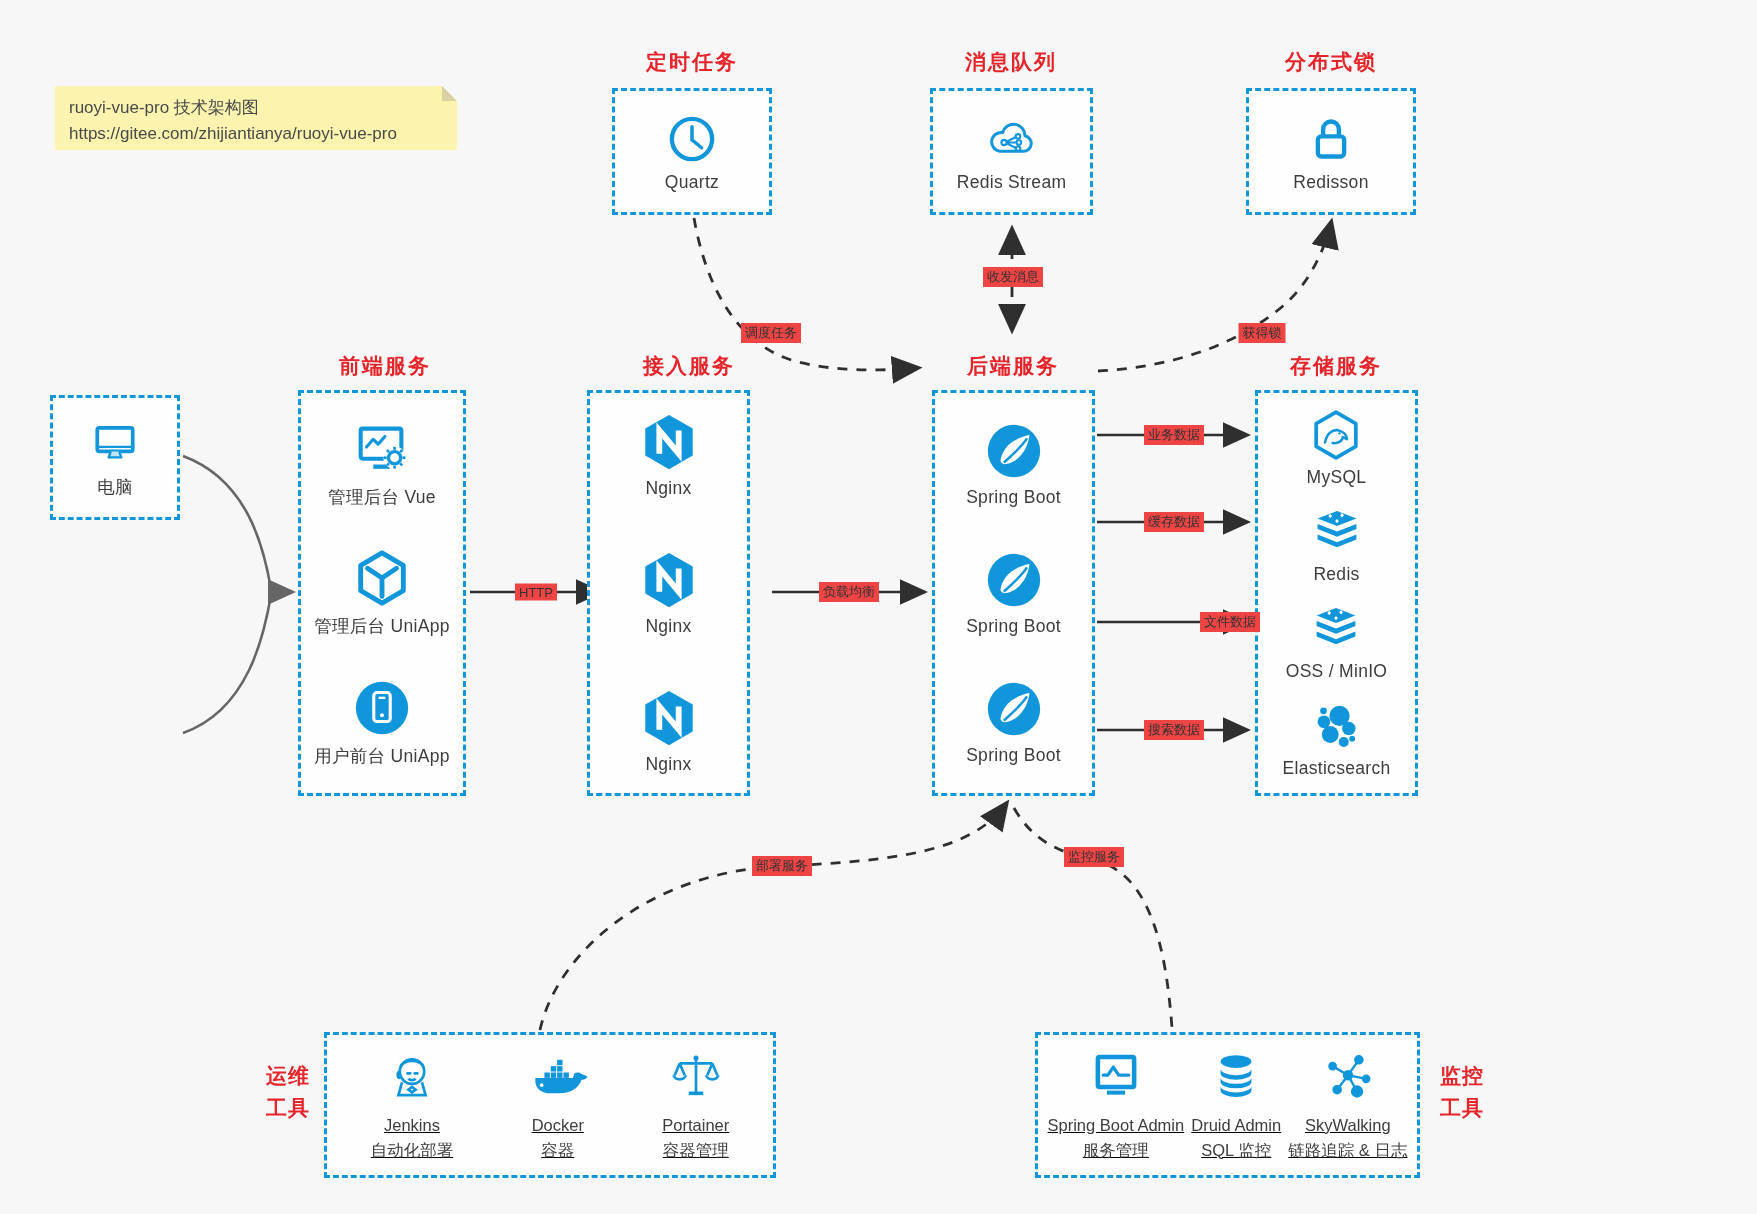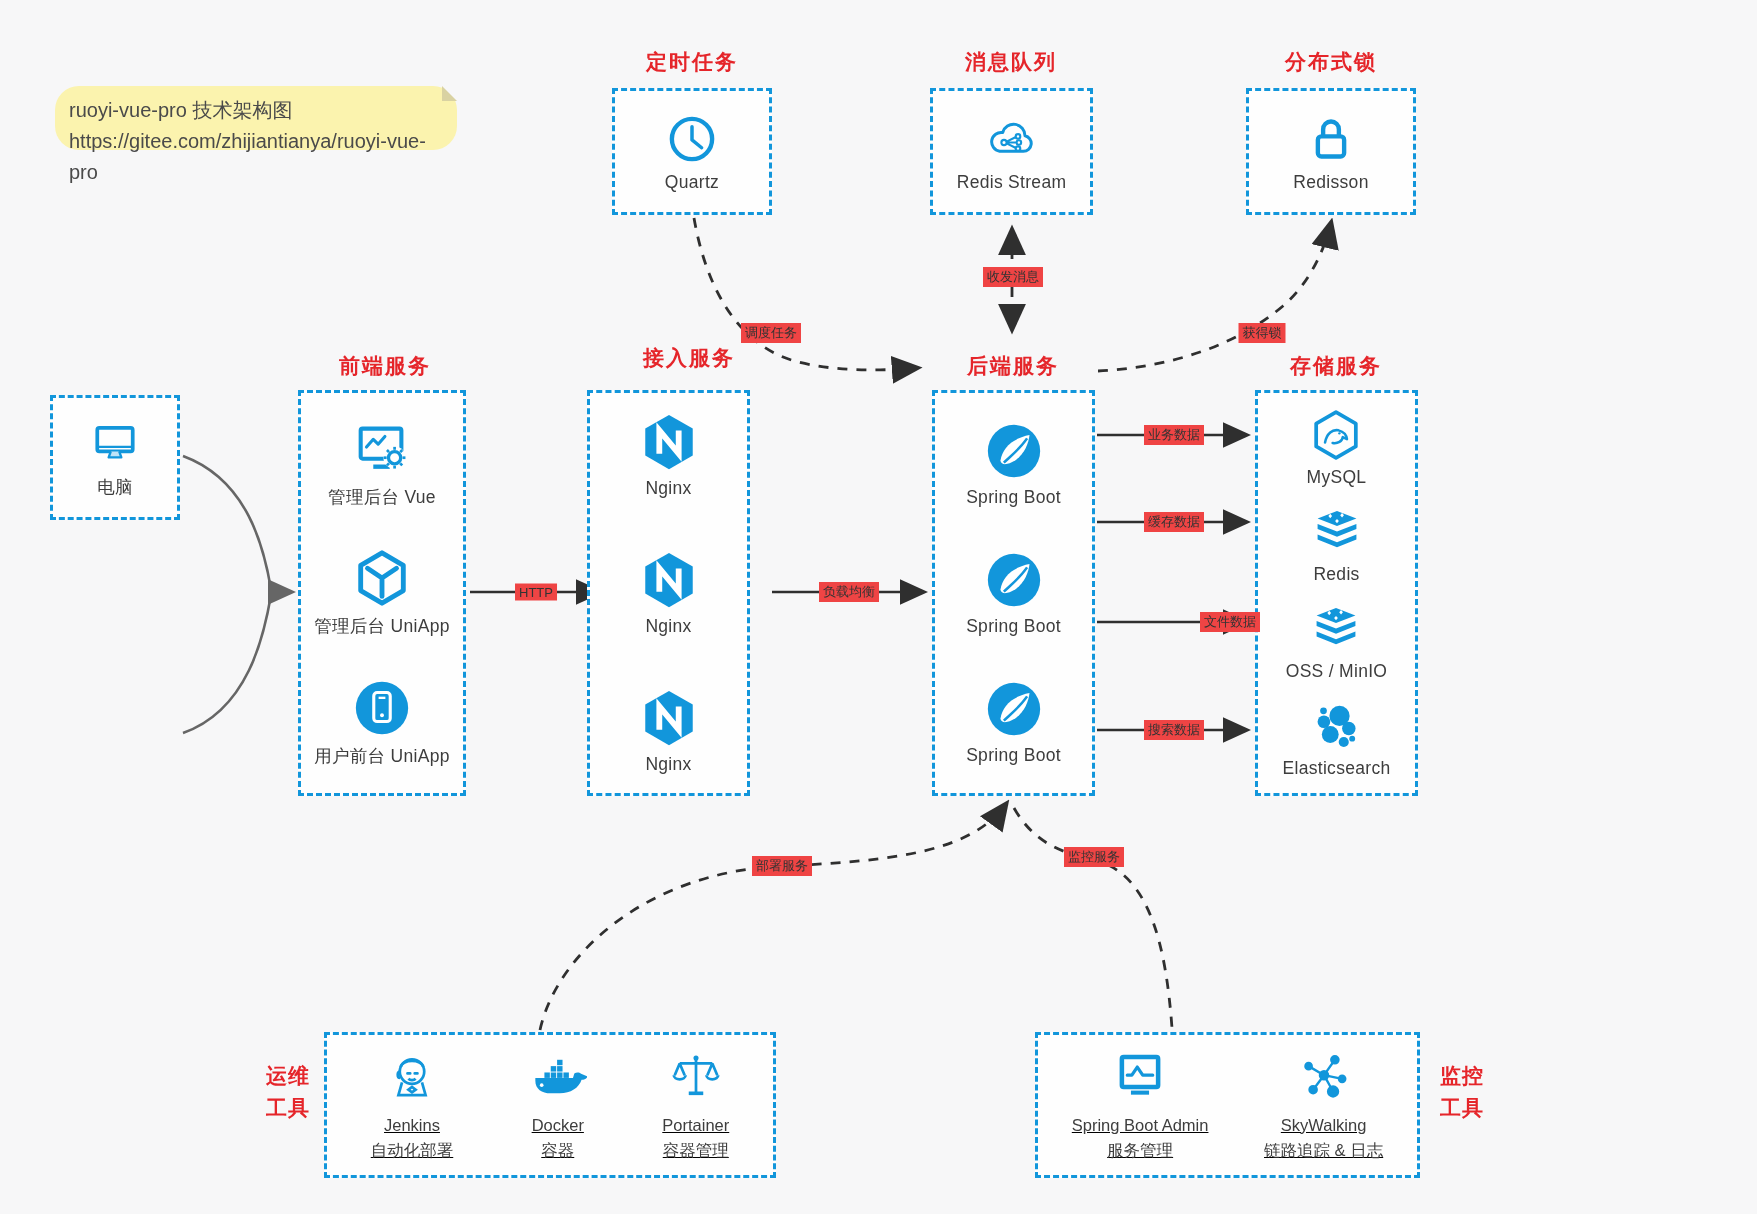--- a/index.html
+++ b/index.html
@@ -45,21 +45,21 @@
   }
   .elabel{
     position:absolute;z-index:3;
     transform:translate(-50%,-50%);
     font-size:13px;color:#333;background:#ef4444;
     padding:1px 4px;white-space:nowrap;
   }
   #sticky-note{
     position:absolute;left:55px;top:86px;width:402px;height:64px;
     background:#fbf3ae;z-index:3;box-sizing:border-box;
-    padding:9px 14px;font-size:20px;color:#4a4a4a;line-height:1.55;border-radius:24px;
+    padding:9px 14px;font-size:17px;color:#4a4a4a;line-height:1.55;
   }
   #note-fold{
     position:absolute;right:0;top:0;width:0;height:0;
     border-top:15px solid #f7f7f8;border-left:15px solid #d9d2a2;
   }
   .i62{width:62px;height:62px;}
   .i56{width:56px;height:56px;}
   .i54{width:54px;height:54px;}
   .i58{width:58px;height:58px;}
   svg{display:block;}
@@ -106,21 +106,21 @@
   <div id="sticky-note">
     <div>ruoyi-vue-pro 技术架构图</div>
     <div>https://gitee.com/zhijiantianya/ruoyi-vue-pro</div>
     <div id="note-fold"></div>
   </div>
 
   <div class="gtitle" style="left:692px;top:48px;">定时任务</div>
   <div class="gtitle" style="left:1011px;top:48px;">消息队列</div>
   <div class="gtitle" style="left:1331px;top:48px;">分布式锁</div>
   <div class="gtitle" style="left:385px;top:352px;">前端服务</div>
-  <div class="gtitle" style="left:689px;top:344px;">接入服务</div>
+  <div class="gtitle" style="left:689px;top:352px;">接入服务</div>
   <div class="gtitle" style="left:1013px;top:352px;">后端服务</div>
   <div class="gtitle" style="left:1336px;top:352px;">存储服务</div>
   <div class="side-title" style="left:288px;top:1060px;">运维
 工具</div>
   <div class="side-title" style="left:1462px;top:1060px;">监控
 工具</div>
 
   <div class="box single" style="left:612px;top:88px;width:160px;height:127px;">
     <div class="node">
       <svg class="i56" viewBox="0 0 64 64">
@@ -362,20 +362,31 @@
     <div class="node">
       <svg class="i58" viewBox="0 0 64 64">
         <rect x="12" y="10" width="40" height="33" rx="2" fill="none" stroke="#1296db" stroke-width="5"></rect>
         <path d="M18 30 h5 l6 -9 6 9 h11" fill="none" stroke="#1296db" stroke-width="3.6" stroke-linejoin="round" stroke-linecap="round"></path>
         <rect x="22" y="47" width="20" height="4.5" fill="#1296db"></rect>
       </svg>
       <span class="lbl2"><span>Spring Boot Admin</span><br><span>服务管理</span></span>
     </div>
     <div class="node">
       <svg class="i58" viewBox="0 0 64 64">
+        <g fill="#1296db">
+          <ellipse cx="32" cy="15" rx="17" ry="7"></ellipse>
+          <path d="M15 23 a17 7 0 0 0 34 0 v5 a17 7 0 0 1 -34 0 z"></path>
+          <path d="M15 32.5 a17 7 0 0 0 34 0 v5 a17 7 0 0 1 -34 0 z"></path>
+          <path d="M15 42 a17 7 0 0 0 34 0 v5 a17 7 0 0 1 -34 0 z"></path>
+        </g>
+      </svg>
+      <span class="lbl2"><span>Druid Admin</span><br><span>SQL 监控</span></span>
+    </div>
+    <div class="node">
+      <svg class="i58" viewBox="0 0 64 64">
         <g stroke="#1296db" stroke-width="2.6" fill="#1296db">
           <path d="M32 30 L15 20 M32 30 L44 13 M32 30 L52 34 M32 30 L20 46 M32 30 L42 48" fill="none"></path>
           <circle cx="32" cy="30" r="4.5"></circle>
           <circle cx="15" cy="20" r="3.5"></circle>
           <circle cx="44" cy="13" r="4"></circle>
           <circle cx="52" cy="34" r="3.5"></circle>
           <circle cx="20" cy="46" r="4"></circle>
           <circle cx="42" cy="48" r="5.5"></circle>
         </g>
       </svg>

